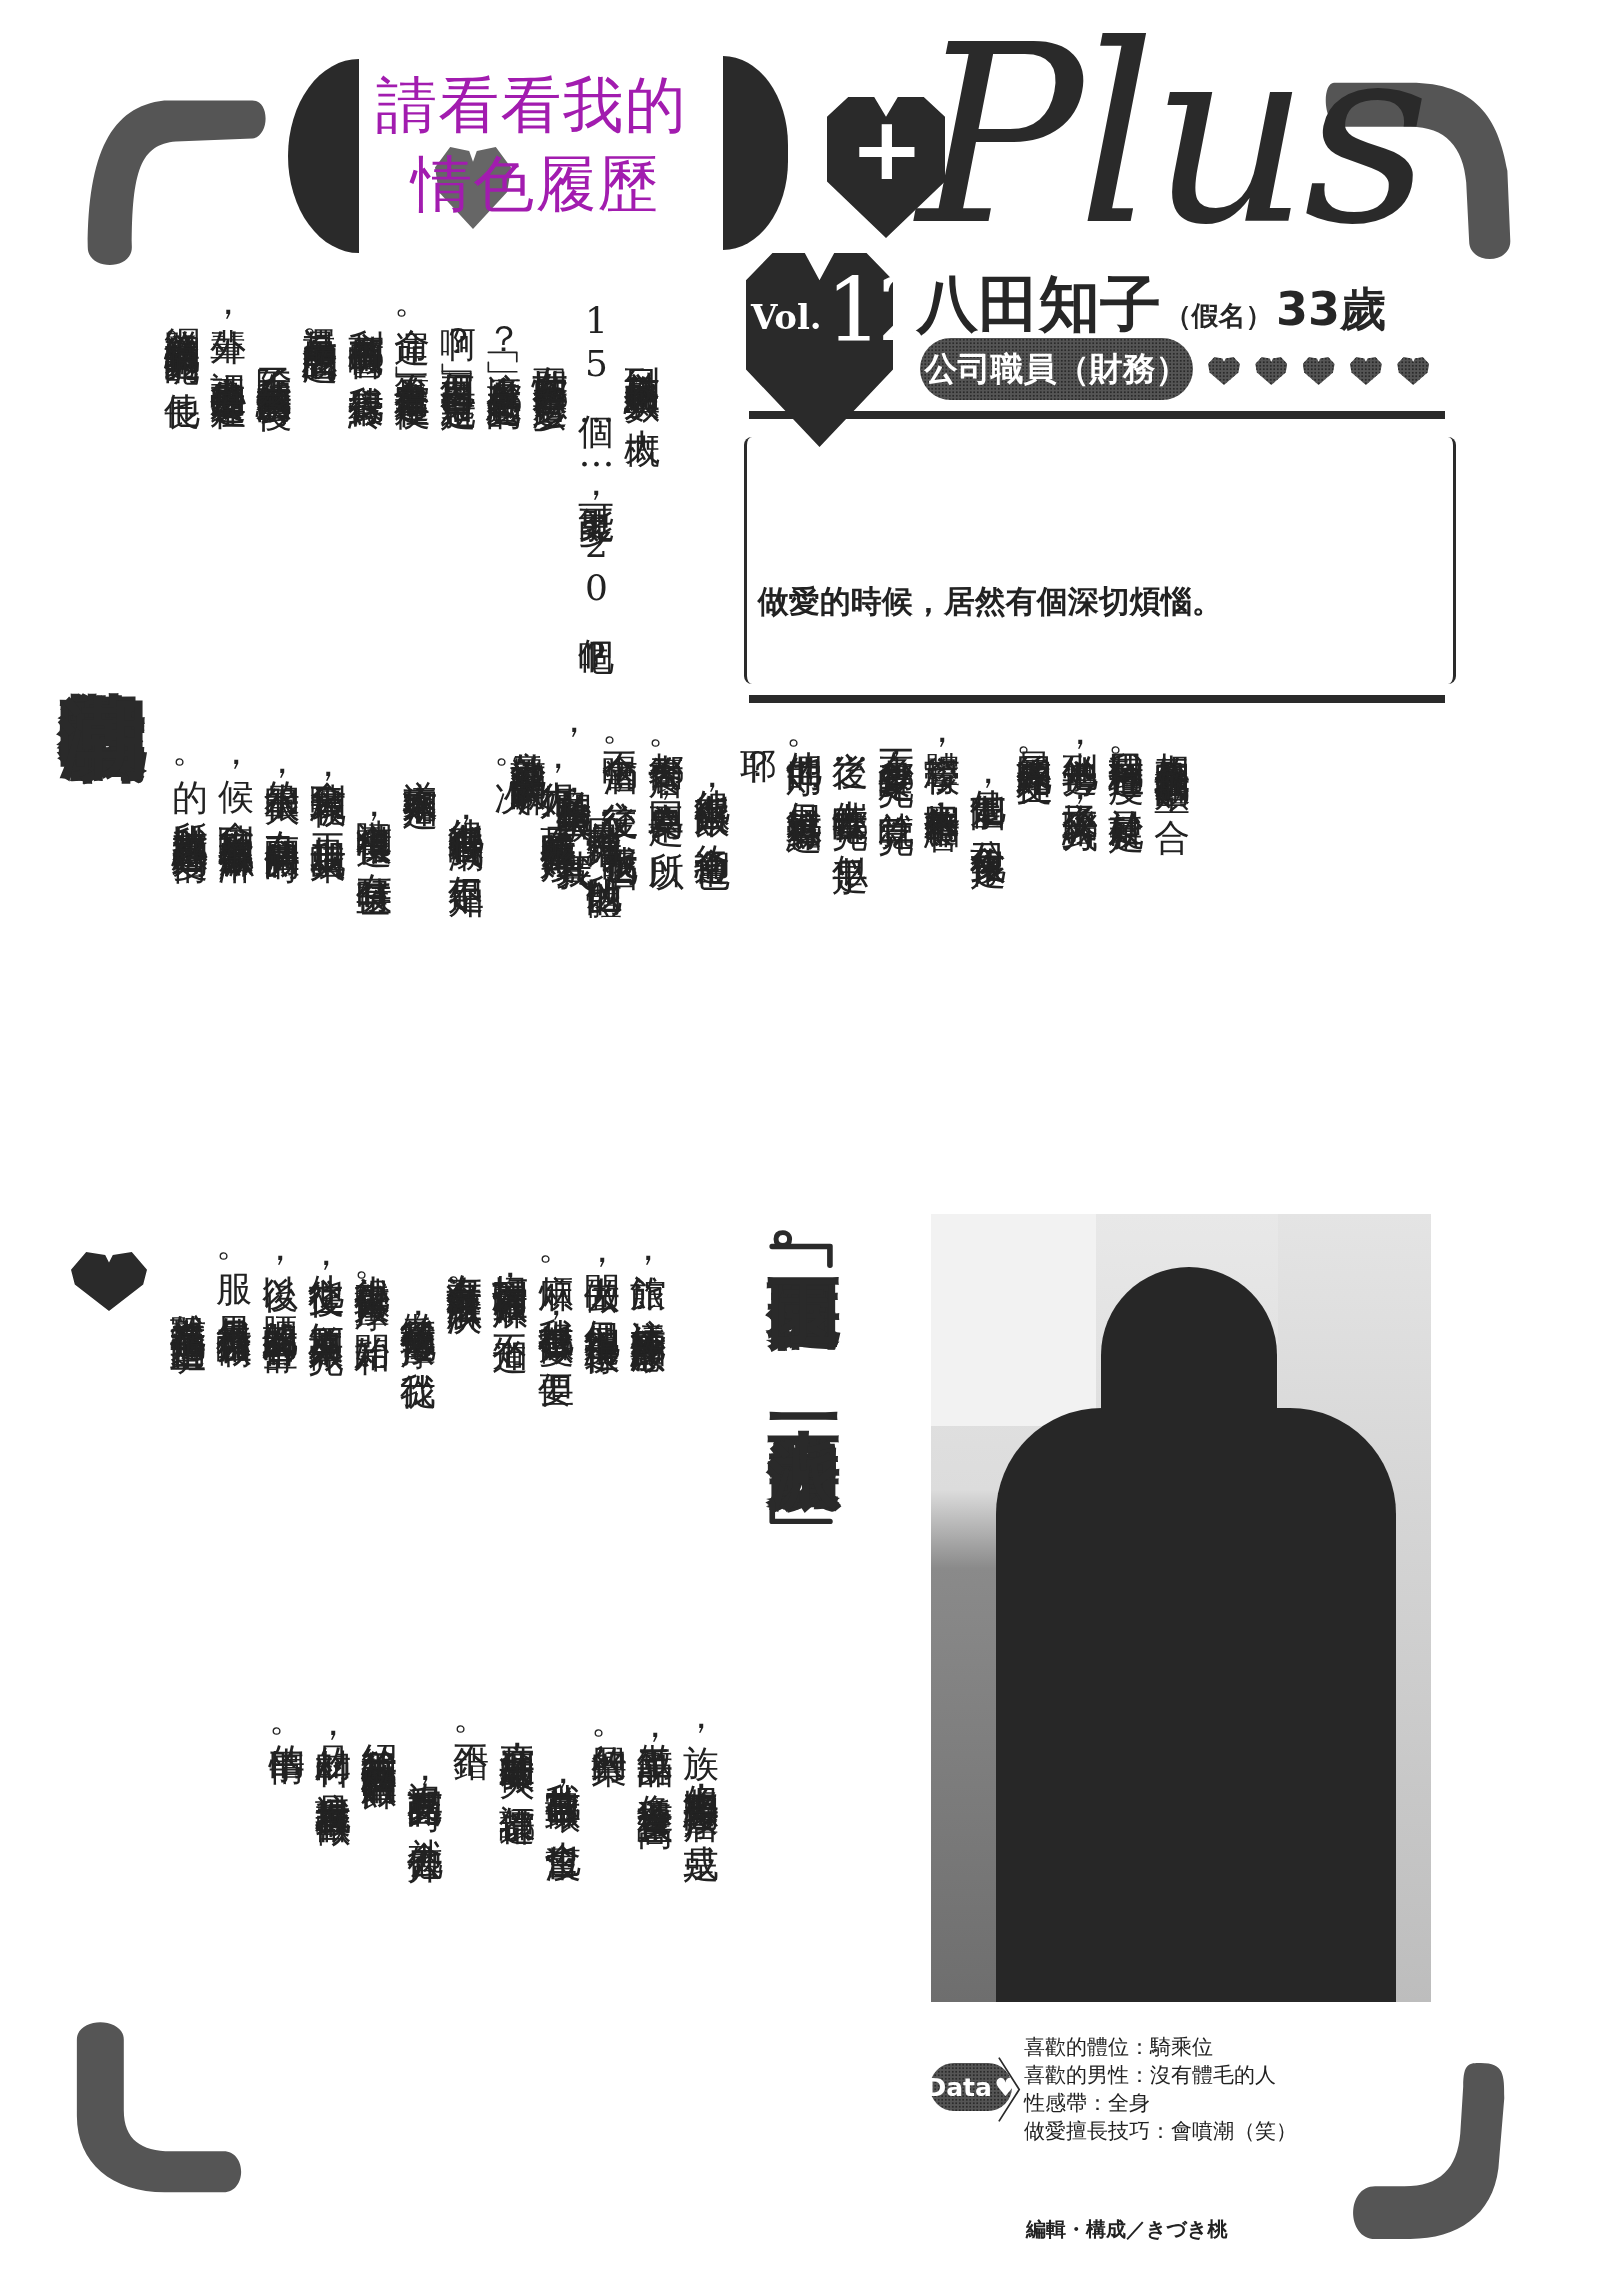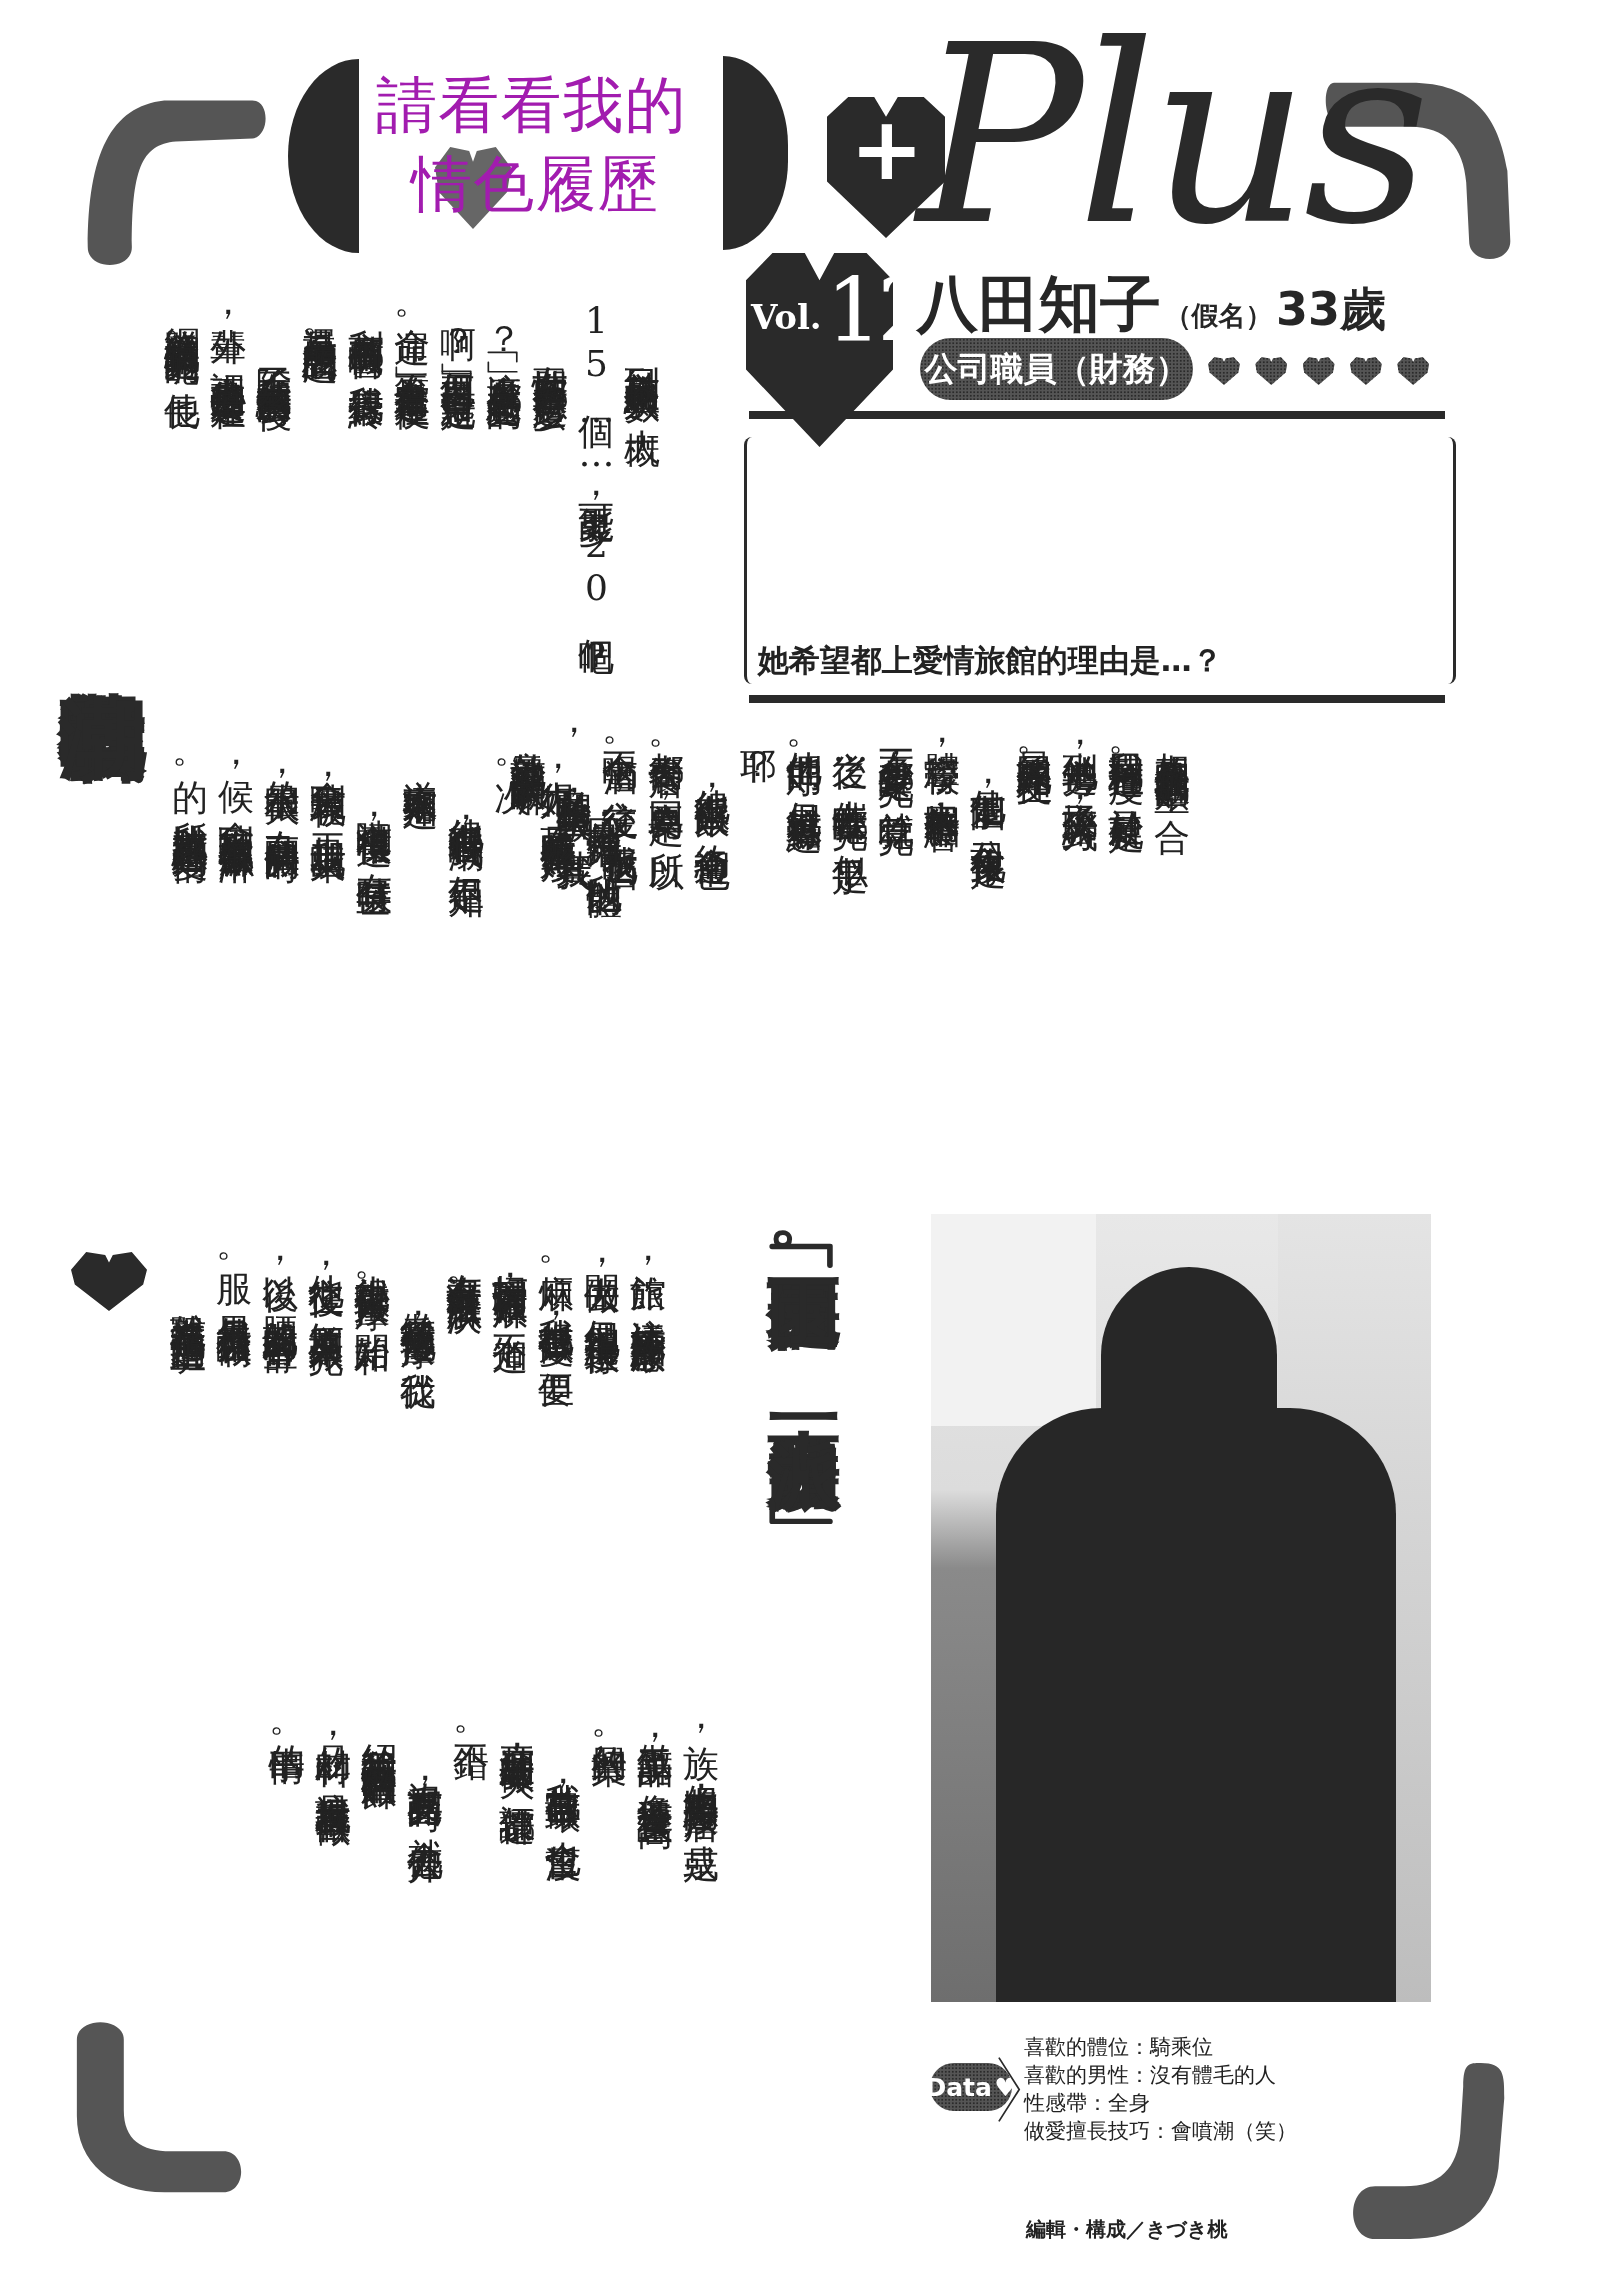--- a/index.html
+++ b/index.html
@@ -88,21 +88,21 @@
 <div class="abs pill halftone" style="left:920px;top:338px;width:273px;height:62px;">
   <span>公司職員（財務）</span>
 </div>
 <div class="abs" style="left:1208px;top:357px;">
   <span class="mini-heart halftone"></span><span class="mini-heart halftone"></span><span class="mini-heart halftone"></span><span class="mini-heart halftone"></span><span class="mini-heart halftone"></span>
 </div>
 
 <div class="abs lead-box" style="left:749px;top:411px;width:696px;height:276px;">
   <div class="abs" style="left:-4.7px;top:17.6px;width:4.7px;height:247px;border-left:3.5px solid #2a2a2a;border-radius:17.6px 0 0 17.6px;"></div>
   <div class="abs" style="right:-10.6px;top:17.6px;width:4.7px;height:247px;border-right:3.5px solid #2a2a2a;border-radius:0 17.6px 17.6px 0;"></div>
-  <div class="abs lead-text" style="left:8.8px;top:212px;">她希望都上愛情旅館的理由是…？</div>
+  <div class="abs lead-text" style="left:8.8px;top:153px;">做愛的時候，居然有個深切煩惱。</div>
 </div>
 
 <div class="abs vt body-text" style="left:159px;top:300px;height:488px;">
   <p style="margin:0">　到目前為止的經驗人數？大概</p>
   <p style="margin:0">15個……可能更多，20個吧？</p>
   <p style="margin:0">　女性朋友都會回應「有這麼多</p>
   <p style="margin:0">？」「這麼多人都是怎麼遇見的</p>
   <p style="margin:0">啊？」但只要自己覺得「這就是</p>
   <p style="margin:0">命運。」不管是在公司還是在便</p>
   <p style="margin:0">利商店都有機會啊！我覺得最終</p>

